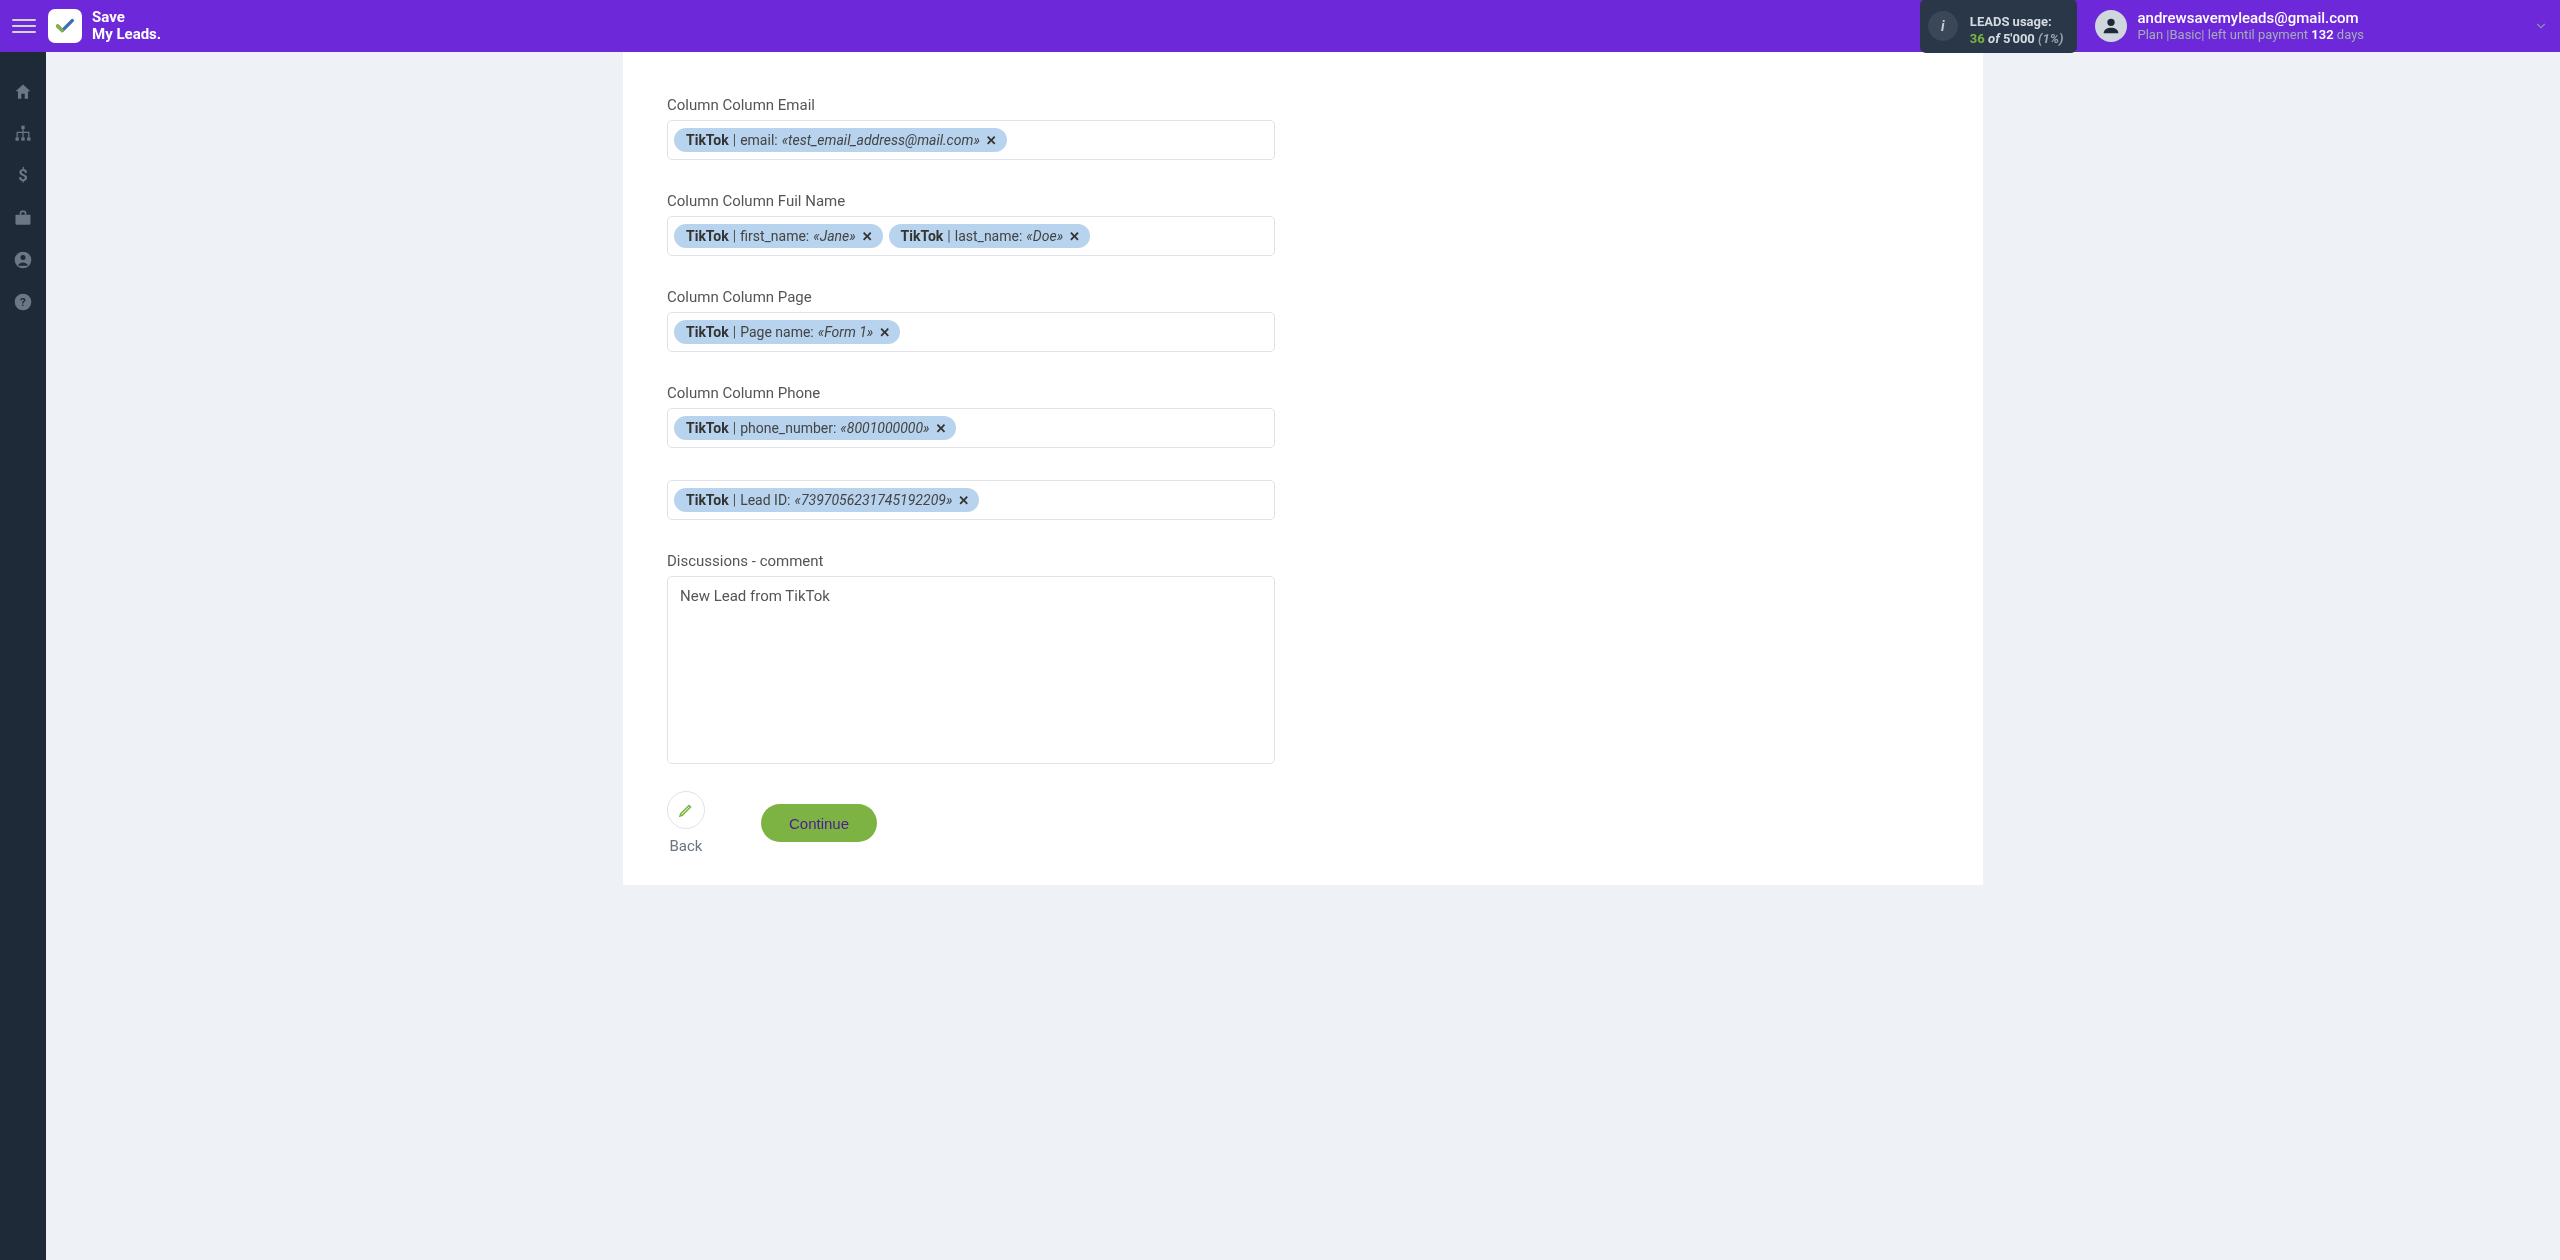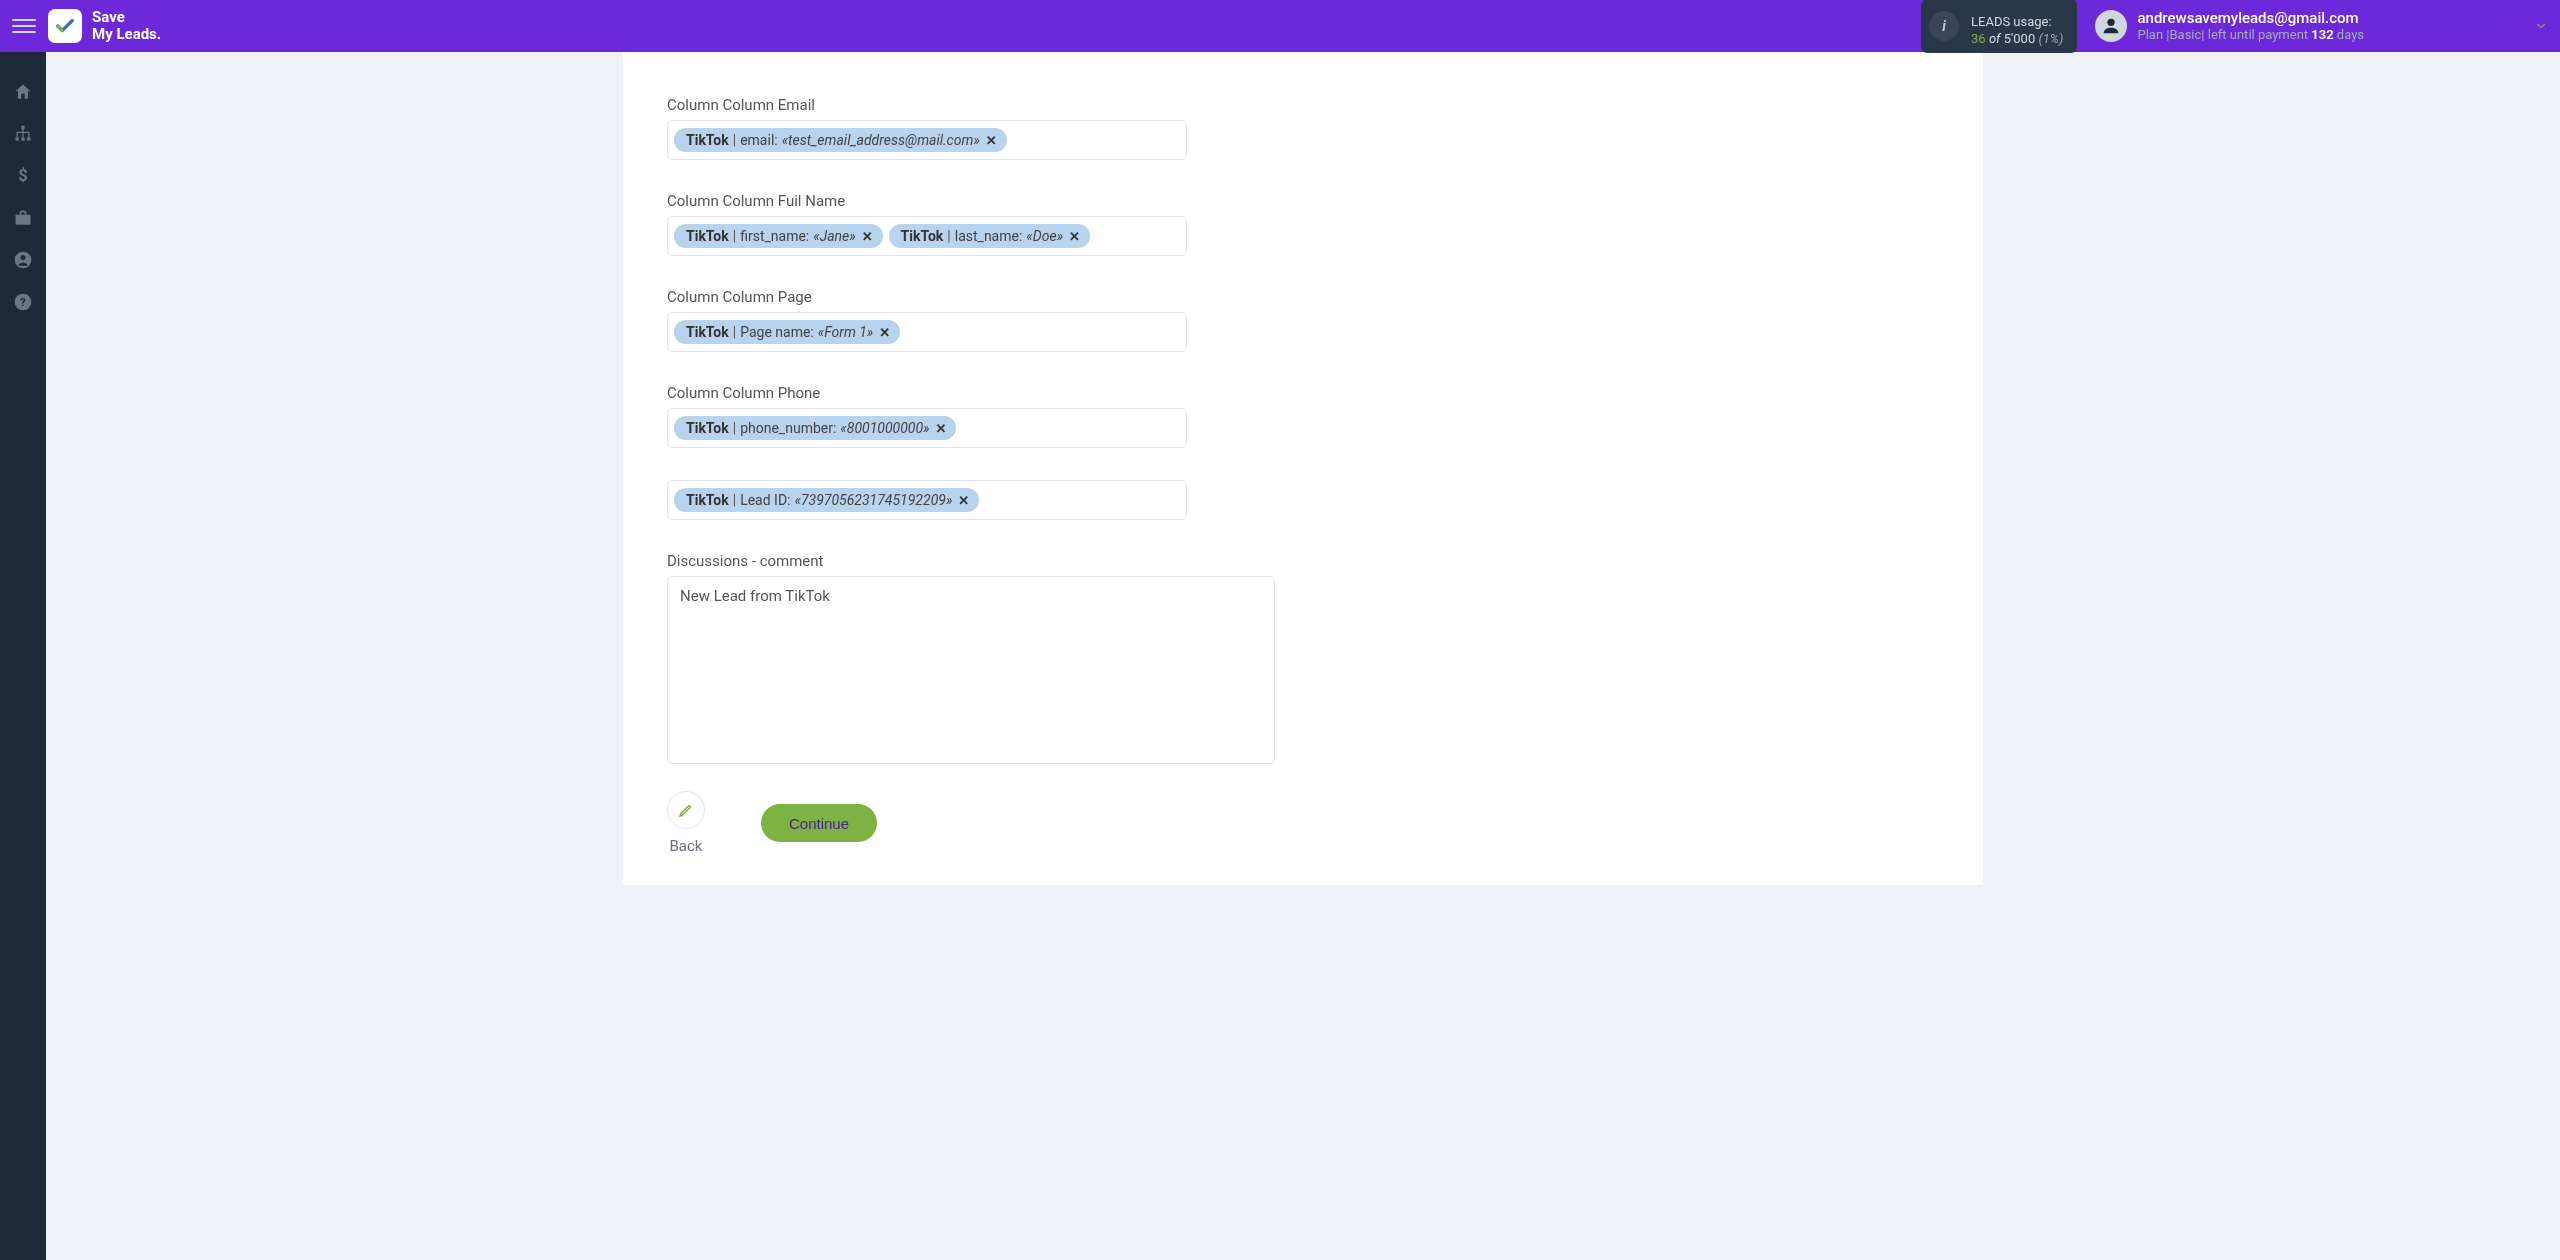--- a/index.html
+++ b/index.html
@@ -57,21 +57,21 @@
     }
     .usage-info-icon {
       width: 30px; height: 30px;
       border-radius: 50%;
       background: #3b4757;
       display: flex; align-items: center; justify-content: center;
       color: #c4cdd7;
       font-weight: 700;
       font-style: italic;
     }
-    .usage-text { font-size: 13px; font-weight: 400; color: #d4dbe2; line-height: 1.3; margin-top: 9px; }
+    .usage-text { font-size: 13px; font-weight: 700; color: #d4dbe2; line-height: 1.3; margin-top: 9px; }
     .usage-line2 { }
     .usage-count { color: #7cb342; }
     .usage-of { color: #d4dbe2; font-style: italic; }
     .usage-total { color: #d4dbe2; }
     .usage-pct { color: #9aa5b1; font-style: italic; }
 
     .user-box { display: flex; align-items: center; gap: 10px; }
     .user-avatar {
       width: 32px; height: 32px; border-radius: 50%;
       background: #cfd6de;
@@ -131,21 +131,21 @@
     }
     .token-input {
       border: 1px solid #dfe3e9;
       border-radius: 5px;
       padding: 5px 6px;
       min-height: 40px;
       display: flex;
       flex-wrap: wrap;
       gap: 6px;
       align-items: center;
-      width: 520px;
+      width: 608px;
       cursor: text;
     }
     .chip {
       background: #b7d3ed;
       border-radius: 14px;
       padding: 4px 10px 4px 12px;
       font-size: 14px;
       color: #333;
       display: inline-flex;
       align-items: center;

